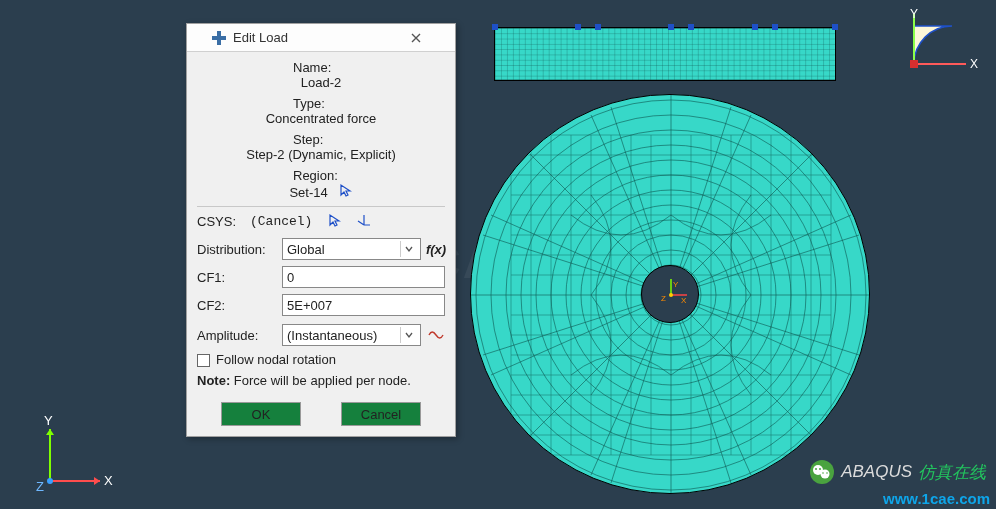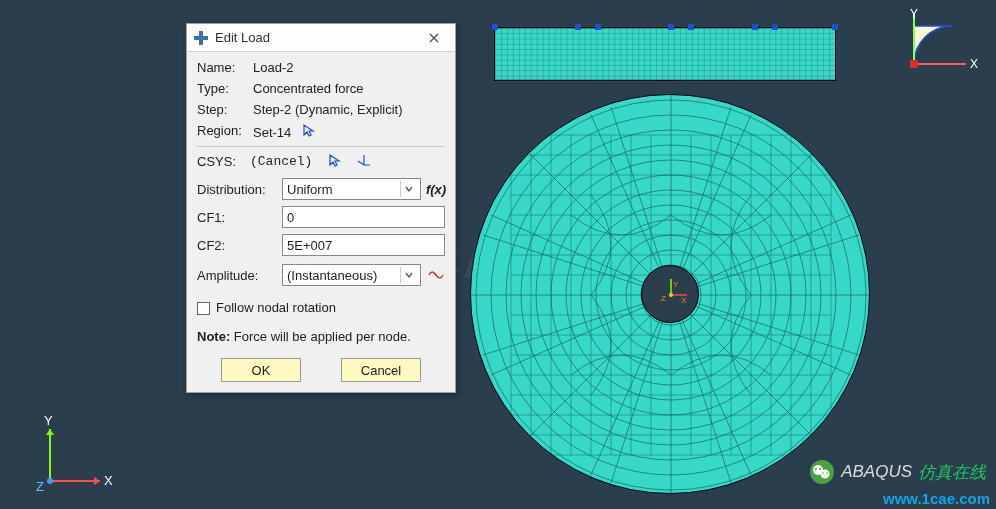--- a/index.html
+++ b/index.html
@@ -22,39 +22,41 @@
     background: #f0f0f0;
     border: 1px solid #a0a0a0;
     box-shadow: 2px 2px 6px rgba(0,0,0,0.3);
   }
   .titlebar {
     height: 28px;
     background: #fdfdfd;
     border-bottom: 1px solid #d0d0d0;
     display: flex;
     align-items: center;
-    padding: 0 6px;
+    padding: 0 24px;
   }
   .titlebar .tb-icon {
     width: 16px; height: 16px; margin-right: 6px;
     display: flex; align-items: center; justify-content: center;
   }
   .titlebar .tb-title { flex: 1; color: #333; }
   .titlebar .tb-close {
     width: 30px; height: 20px;
     display: flex; align-items: center; justify-content: center;
     color: #555; cursor: pointer;
   }
   .dlg-body {
     padding: 8px 10px 10px 10px;
     color: #222;
   }
   .row {
     display: flex;
+    align-items: center;
     margin-bottom: 6px;
+    flex-direction: column;
   }
   .row .lbl { width: 56px; }
   .row .val { flex: 1; }
   .hr { border-top: 1px solid #c8c8c8; margin: 6px 0; }
 
   .csys-row { display:flex; align-items:center; margin-bottom:8px; gap:10px;}
   .csys-row .lbl { margin-right:4px; }
   .mono { font-family: "Courier New", monospace; }
 
   .form-row {
@@ -82,34 +84,34 @@
   }
   .input {
     flex:1;
     height: 22px;
     background: #fff;
     border: 1px solid #888;
     padding: 0 4px;
     display:flex;align-items:center;
   }
   .side-icon { width:18px; margin-left:6px; display:flex;align-items:center;justify-content:center;}
-  .chk-row { display:flex; align-items:flex-end; margin: 14px 0; }
+  .chk-row { display:flex; align-items:flex-end; margin: 6px 0; }
   .chk {
     width:13px;height:13px;border:1px solid #666;background:#fff;margin-right:6px;
   }
   .note-row { margin-top:4px; }
   .note-row b { font-weight:bold; }
 
   .btn-row {
     display:flex; justify-content:center; gap:40px;
     margin-top:14px;
   }
   .btn {
     width:80px;height:24px;
-    background:#fef9c3;border:1px solid #999;
+    background:#15803d;border:1px solid #999;
     display:flex;align-items:center;justify-content:center;
     cursor:pointer;
     text-align:center;
   }
 
   
   .viewport {
     position:absolute; left:0; top:0; width:996px; height:509px;
   }
 
@@ -382,21 +384,21 @@
         <svg width="16" height="14">
             <path d="M8 12 L8 2 M8 12 L14 12 M8 12 L2 8" stroke="#1e50c8" stroke-width="1.2" fill="none"></path>
           </svg>
       </span>
     </div>
 
     <div class="form-row">
       <span class="flbl">Distribution:</span>
       <div class="fwidget">
         <div class="select">
-          <span>Uniform</span>
+          <span>Global</span>
           <span class="caret">
             <svg width="8" height="8">
                 <path d="M1 2 L4 6 L7 2" stroke="#555" fill="none" stroke-width="1.3"></path>
               </svg>
           </span>
         </div>
         <span class="side-icon" style="font-style:italic;font-weight:bold;">f(x)</span>
       </div>
     </div>
 

